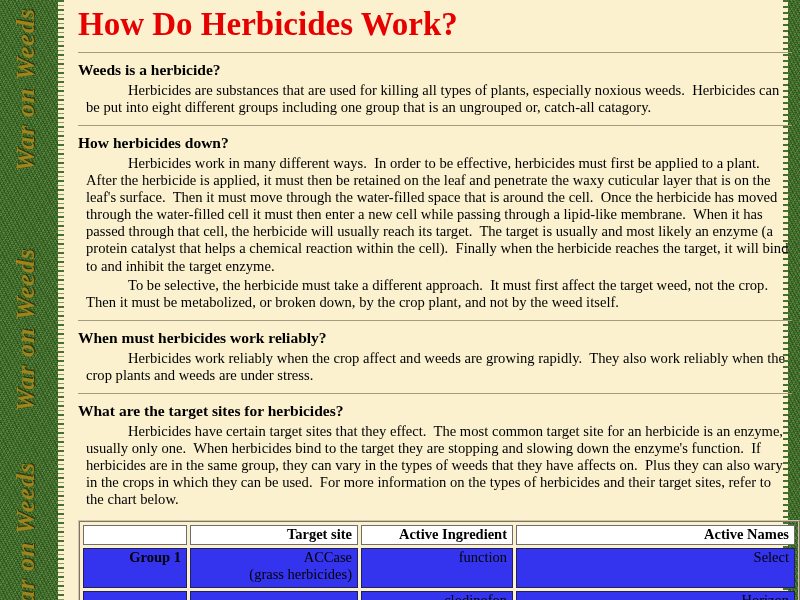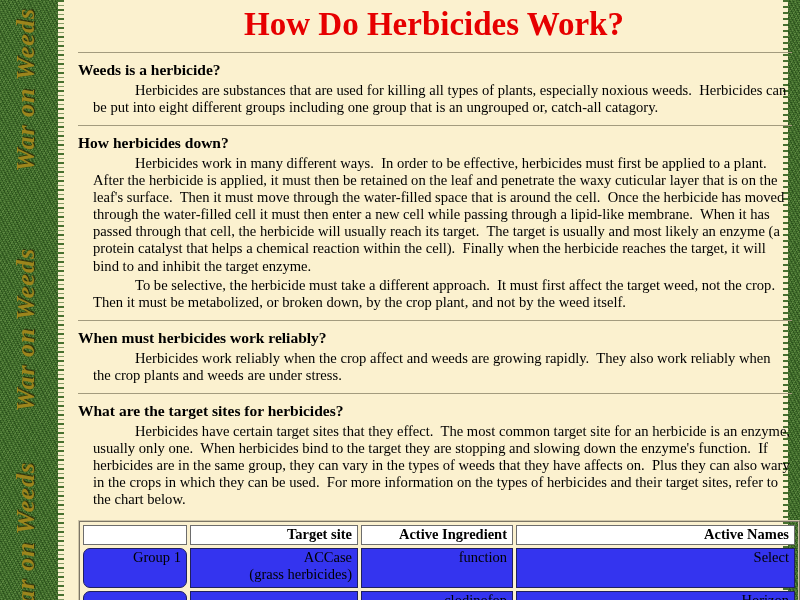--- a/index.html
+++ b/index.html
@@ -42,48 +42,48 @@
     white-space:nowrap;
   }
   #sidebar-label-1 { top:8px; }
   #sidebar-label-2 { top:248px; }
   #sidebar-label-3 { top:462px; }
 
   
   .content { position:absolute; left:78px; top:0; width:722px; z-index:3; }
 
   .page-title {
-    margin:6px 10px 8px 0; text-align:center;
+    margin:6px 10px 8px 0; text-align:left;
     font-size:33px; font-weight:bold; color:#E60000;
   }
 
   hr.rule { border:0; border-top:1px solid #A39B7E; margin:9px 8px 8px 0; }
 
   .section-heading { font-size:15.5px; font-weight:bold; margin:1px 0 3px 0; }
 
   .para {
-    font-size:14.6px; line-height:1.17; margin:0 8px 2px 15px;
+    font-size:14.6px; line-height:1.17; margin:0 8px 2px 8px;
     text-indent:42px; white-space:pre-wrap;
   }
 
   
   table.chart {
     width:722px; margin-top:12px;
     border-collapse:separate; border-spacing:3px; table-layout:fixed;
     border:2px ridge #cfc6aa;
   }
   th, td {
     padding:0px 5px; font-size:14.5px; vertical-align:top; text-align:right;
     overflow:hidden;
   }
   th { background:#FFFFFF; border:1px solid #6d6d6d; font-weight:bold; height:18px; }
   td { background:#3434EF; border:1px solid #20205e; white-space:pre-line; }
   tr.r-tall td   { height:38px; }
   tr.r-short td  { height:19px; }
-  td.group-cell  { font-weight:normal;border-radius:7px; }
+  td.group-cell  { font-weight:bold; }
 </style>
 </head>
 <body>
 
 <div class="grass" id="grass-left"></div>
 <div class="grass" id="grass-right"></div>
 
 <div class="sidebar-label" id="sidebar-label-1">War on Weeds</div>
 <div class="sidebar-label" id="sidebar-label-2">War on Weeds</div>
 <div class="sidebar-label" id="sidebar-label-3">War on Weeds</div>

